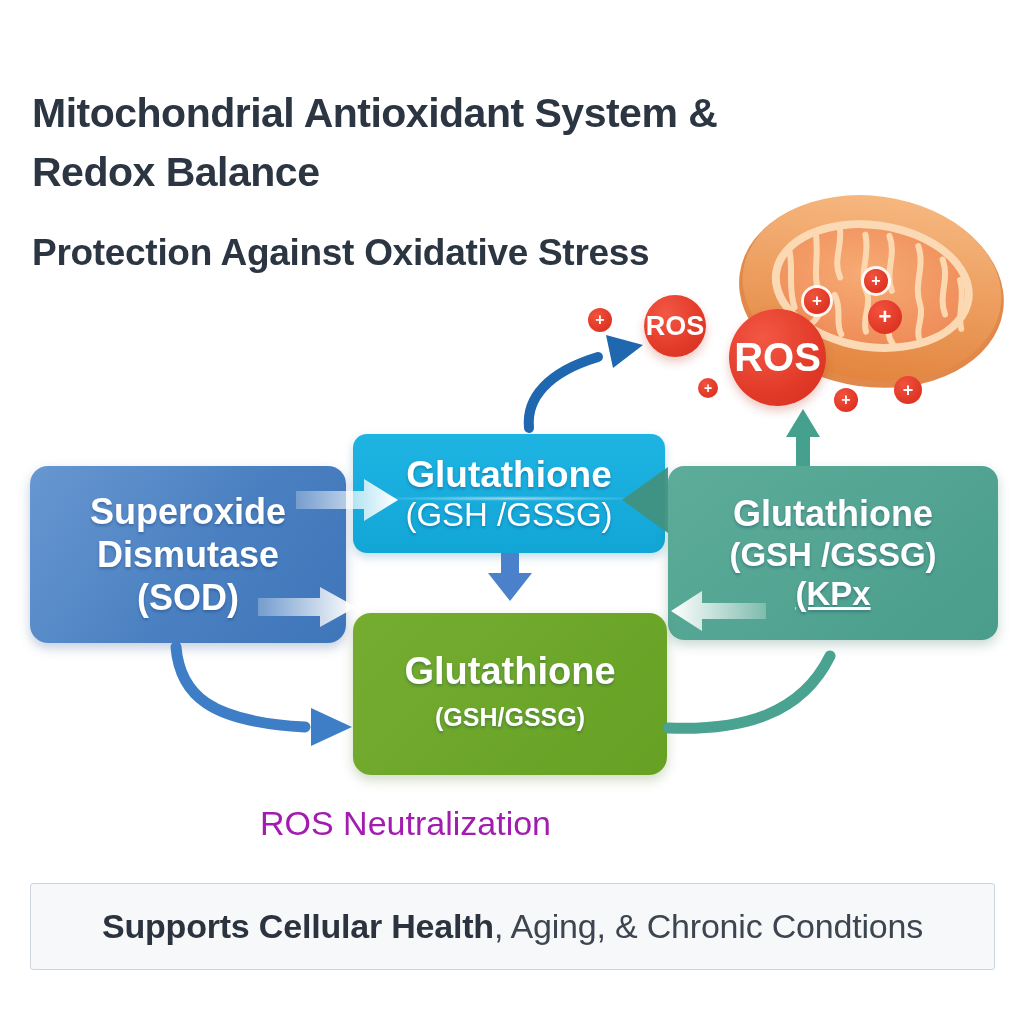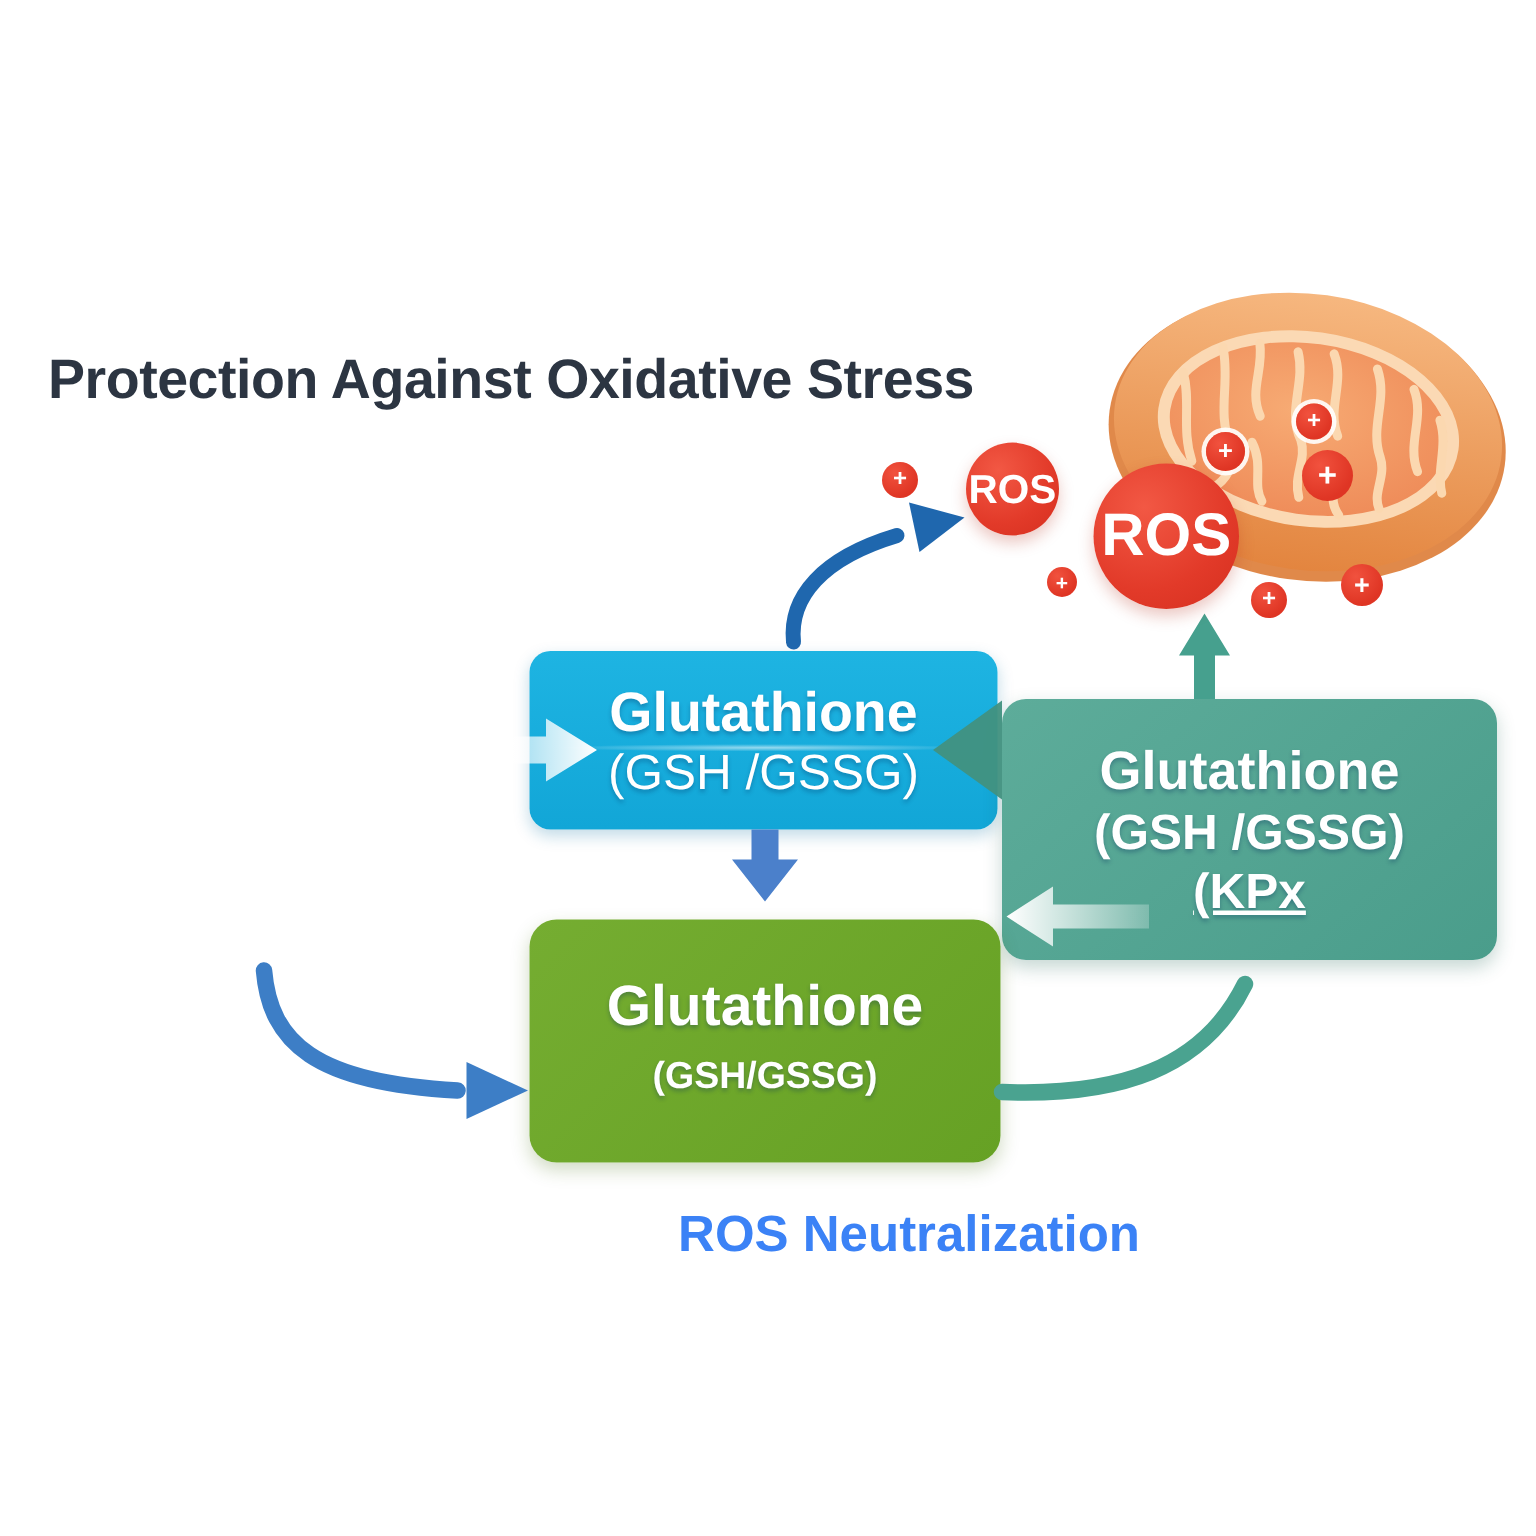--- a/index.html
+++ b/index.html
@@ -37,22 +37,22 @@
   .box-gpx .l1{font-size:36px;line-height:42px;font-weight:800;}
   .box-gpx .l2{font-size:33px;line-height:40px;font-weight:700;}
   .box-gpx .l3{font-size:33px;line-height:38px;font-weight:800;text-decoration:underline;}
   .box-grn{left:353px;top:613px;width:314px;height:162px;border-radius:18px;
        background:linear-gradient(135deg,#75ad31 0%,#66a124 100%);
        box-shadow:0 5px 12px rgba(70,110,20,.25);}
   .box-grn .l1{font-size:38px;line-height:46px;font-weight:700;}
   .box-grn .l2{font-size:25px;line-height:46px;font-weight:800;}
 
   
-  .caption{position:absolute;left:260px;top:804px;width:500px;text-align:right;
-       font-size:34px;font-weight:700;color:#3b82f6;z-index:2;}
+  .caption{position:absolute;left:260px;top:804px;width:500px;text-align:left;
+       font-size:34px;font-weight:400;color:#a21caf;z-index:2;}
   .footer{position:absolute;left:30px;top:883px;width:963px;height:85px;
        background:#f7f8fa;border:1px solid #ccd5de;border-radius:3px;
        display:flex;align-items:center;justify-content:center;z-index:2;
        font-size:34px;color:#3c4550;letter-spacing:-0.2px;}
   .footer .b{font-weight:800;color:#2b333f;}
 
   
   .ros{position:absolute;border-radius:50%;display:flex;align-items:center;
        justify-content:center;color:#fff;font-weight:800;z-index:6;
        background:radial-gradient(circle at 35% 30%,#f25844 0%,#e23a29 60%,#d52f1f 100%);
@@ -65,43 +65,56 @@
   .p.ring{box-shadow:0 0 0 3px rgba(255,255,255,.9);}
 
   
   .overlay{position:absolute;left:0;top:0;z-index:5;pointer-events:none;}
 </style>
 </head>
 <body>
 
 <div class="stage">
 
+  <div class="title">
+    <div>Mitochondrial Antioxidant System &amp;</div>
+    <div>Redox Balance</div>
+  </div>
   <div class="subtitle">
     <span class="semi">Protection Against </span><span class="bold">Oxidative Stress</span>
   </div>
 
+  <div class="box box-sod">
+    <div class="l">Superoxide</div>
+    <div class="l">Dismutase</div>
+    <div class="l l3">(SOD)</div>
+  </div>
 
   <div class="box box-gsh">
     <div class="gloss"></div>
     <div class="l1">Glutathione</div>
     <div class="l2">(GSH /GSSG)</div>
   </div>
 
   <div class="box box-gpx">
     <div class="l1">Glutathione</div>
     <div class="l2">(GSH /GSSG)</div>
     <div class="l3">(KPx</div>
   </div>
 
   <div class="box box-grn">
     <div class="l1">Glutathione</div>
     <div class="l2">(GSH/GSSG)</div>
   </div>
 
   <div class="caption">ROS Neutralization</div>
+  <div class="footer">
+    <span class="b">Supports Cellular Health</span>
+      <span>, Aging, &amp; Chronic Condtions</span>
+  </div>
 
   <svg class="overlay" width="1024" height="1024" viewBox="0 0 1024 1024">
     <defs>
       <linearGradient id="wg" x1="0" y1="0" x2="1" y2="0">
         <stop offset="0" stop-color="#ffffff" stop-opacity="0.25"></stop>
         <stop offset="1" stop-color="#ffffff" stop-opacity="1"></stop>
       </linearGradient>
       <linearGradient id="wgl" x1="1" y1="0" x2="0" y2="0">
         <stop offset="0" stop-color="#ffffff" stop-opacity="0.25"></stop>
         <stop offset="1" stop-color="#ffffff" stop-opacity="1"></stop>

